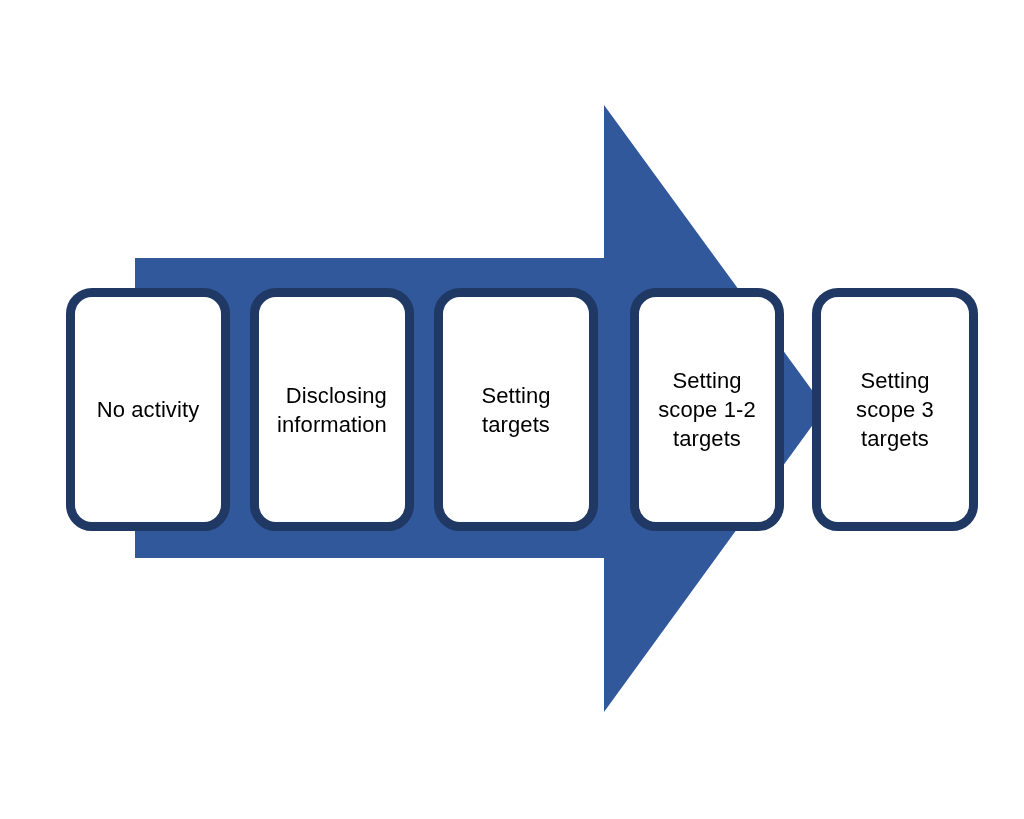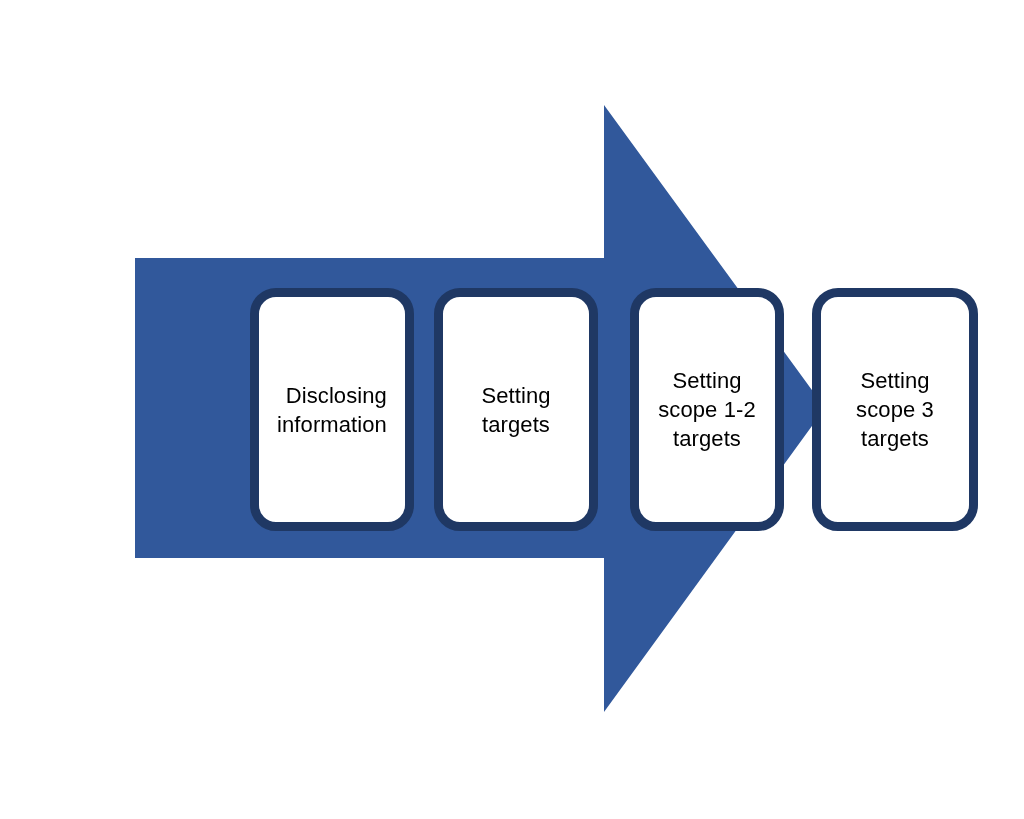--- a/index.html
+++ b/index.html
@@ -47,20 +47,23 @@
 </style>
 </head>
 <body>
 
 <div id="canvas" style="background: rgb(255, 255, 255);">
 
   <svg id="arrow-layer" viewBox="0 0 1024 819" aria-hidden="true">
     <polygon id="arrow-polygon" points="135,258 604,258 604,105 825,408 604,712 604,558 135,558" fill="#31589B"></polygon>
   </svg>
 
+  <div class="stage-box" style="left: 66px; top: 288px; width: 164px; height: 243px; border-color: rgb(31, 56, 100); background: rgb(255, 255, 255);">
+    <span class="stage-label" style="color: rgb(0, 0, 0);">No activity</span>
+  </div>
 
   <div class="stage-box" style="left: 250px; top: 288px; width: 164px; height: 243px; border-color: rgb(31, 56, 100); background: rgb(255, 255, 255);">
     <span class="stage-label" style="color: rgb(0, 0, 0); text-align: right;">Disclosing
 information</span>
   </div>
 
   <div class="stage-box" style="left: 434px; top: 288px; width: 164px; height: 243px; border-color: rgb(31, 56, 100); background: rgb(255, 255, 255);">
     <span class="stage-label" style="color: rgb(0, 0, 0);">Setting
 targets</span>
   </div>

